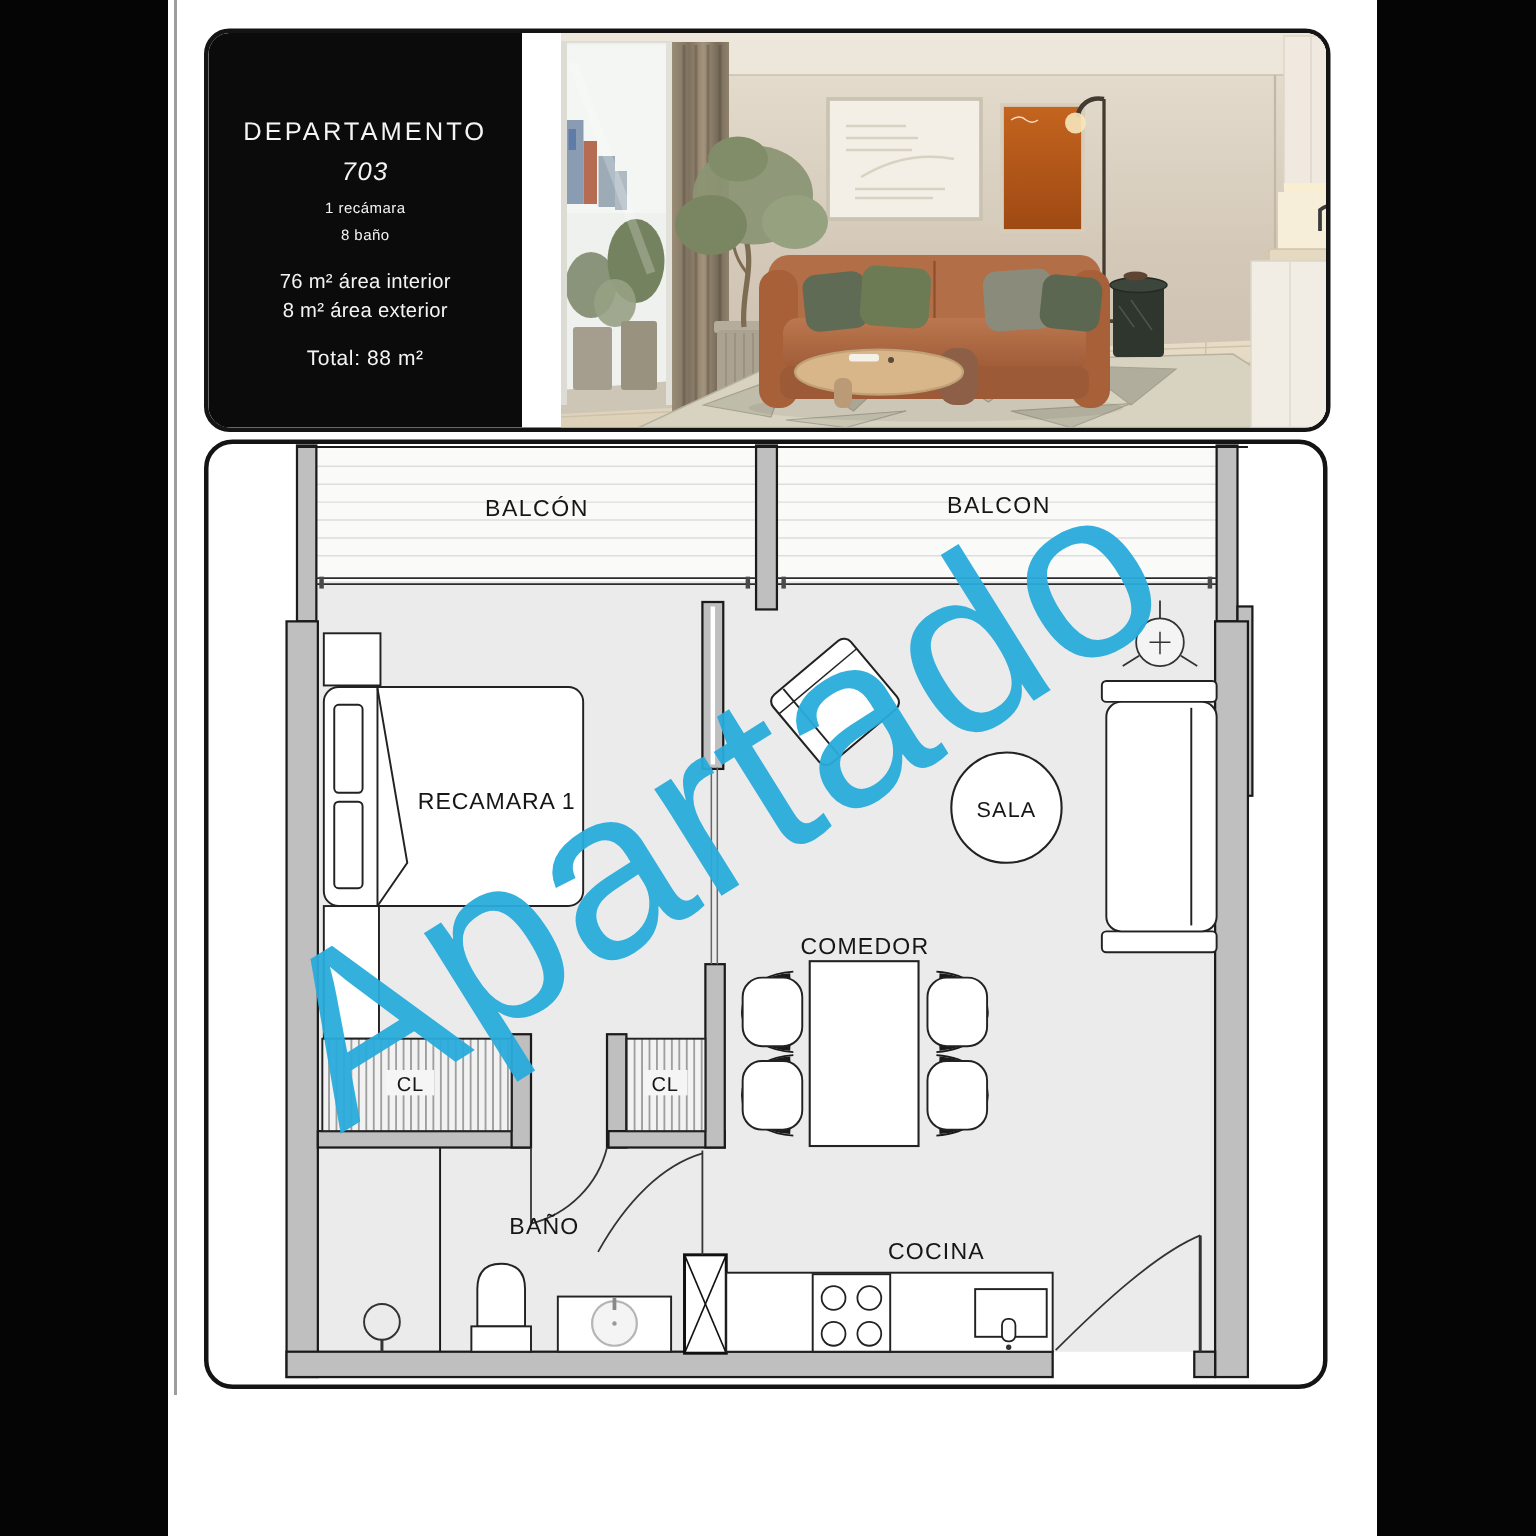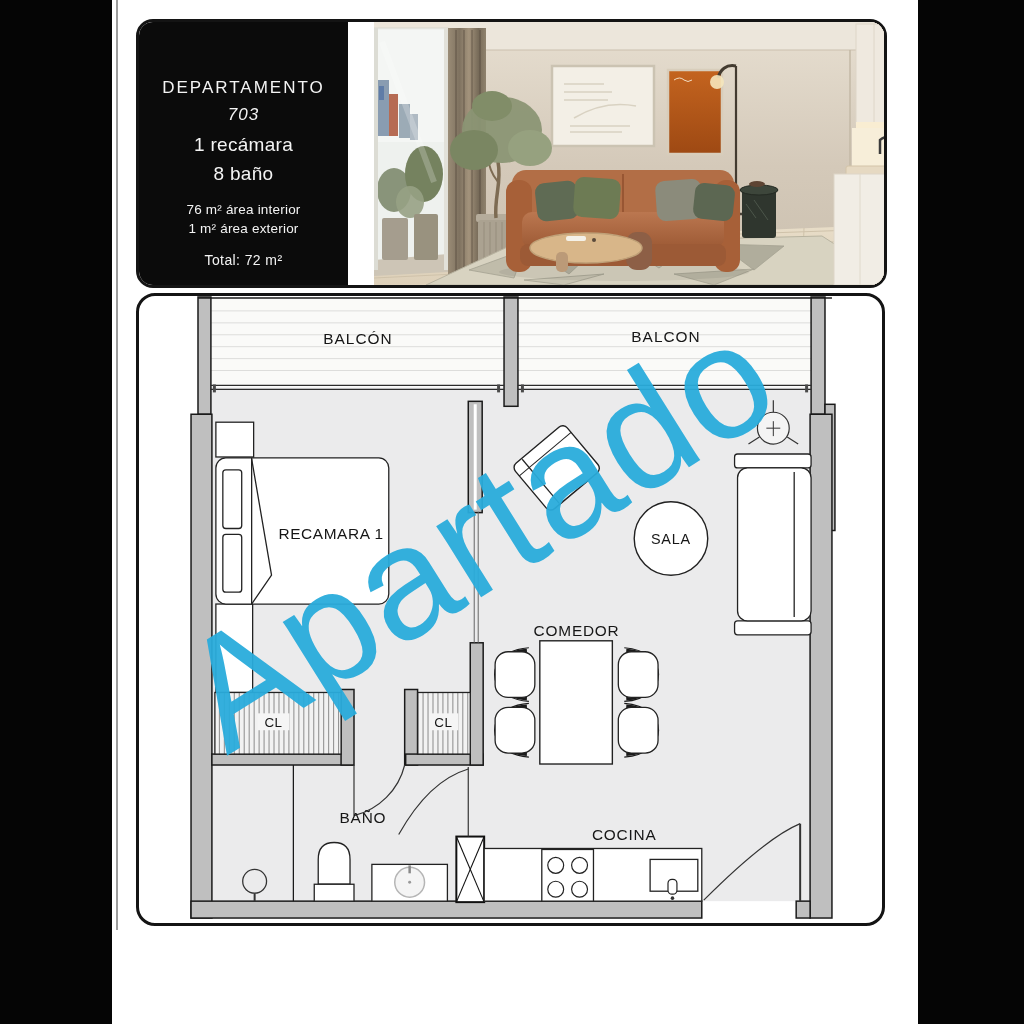--- a/index.html
+++ b/index.html
@@ -12,21 +12,21 @@
 
   
   .info-card{position:absolute;left:136px;top:19px;width:751px;height:269px;
              border:3px solid #141414;border-radius:17px;background:#ffffff;
              display:flex;overflow:hidden;box-sizing:border-box;gap:26px;}
   .info-panel{width:209px;height:100%;background:#0b0b0b;border-radius:13px 0 0 13px;
               color:#f4f4f4;display:flex;flex-direction:column;align-items:center;
               text-align:center;box-sizing:border-box;padding-top:56px;flex:none;}
   .info-title{font-size:17px;letter-spacing:2px;font-weight:400;}
   .info-unit{font-size:17px;letter-spacing:1px;margin-top:7px;font-style:italic;}
-  .info-line{font-size:19px;margin-top:7px;letter-spacing:.3px;text-align:right;}
+  .info-line{font-size:10px;margin-top:7px;letter-spacing:.3px;text-align:right;}
   .info-line.first{margin-top:9px;}
   .info-area{font-size:13.5px;margin-top:4px;letter-spacing:.2px;}
   .info-area.first{margin-top:17px;}
   .info-total{font-size:14px;margin-top:16px;letter-spacing:.4px;}
   .photo-wrap{flex:1;height:100%;position:relative;background:#d8cec0;}
   .photo-wrap svg{display:block;}
 
   
   .plan-card{position:absolute;left:136px;top:293px;width:749px;height:633px;
              border:3px solid #141414;border-radius:19px;background:#ffffff;
@@ -43,22 +43,22 @@
   <div class="black-bar right"></div>
   <div class="edge-line"></div>
 
   <div class="info-card">
     <div class="info-panel">
       <div class="info-title">DEPARTAMENTO</div>
       <div class="info-unit">703</div>
       <div class="info-line first">1 recámara</div>
       <div class="info-line">8 baño</div>
       <div class="info-area first">76 m² área interior</div>
-      <div class="info-area">1 m² área exterior</div>
-      <div class="info-total">Total: 72 m²</div>
+      <div class="info-area">8 m² área exterior</div>
+      <div class="info-total">Total: 88 m²</div>
     </div>
 
     <div class="photo-wrap">
       <svg width="536" height="263" viewBox="0 0 536 263">
         <defs>
           <linearGradient id="wallG" x1="0" y1="0" x2="0" y2="1">
             <stop offset="0" stop-color="#e7dfd1"></stop>
               <stop offset="0.55" stop-color="#d4c9b9"></stop>
               <stop offset="1" stop-color="#cbc0af"></stop>
           </linearGradient>

